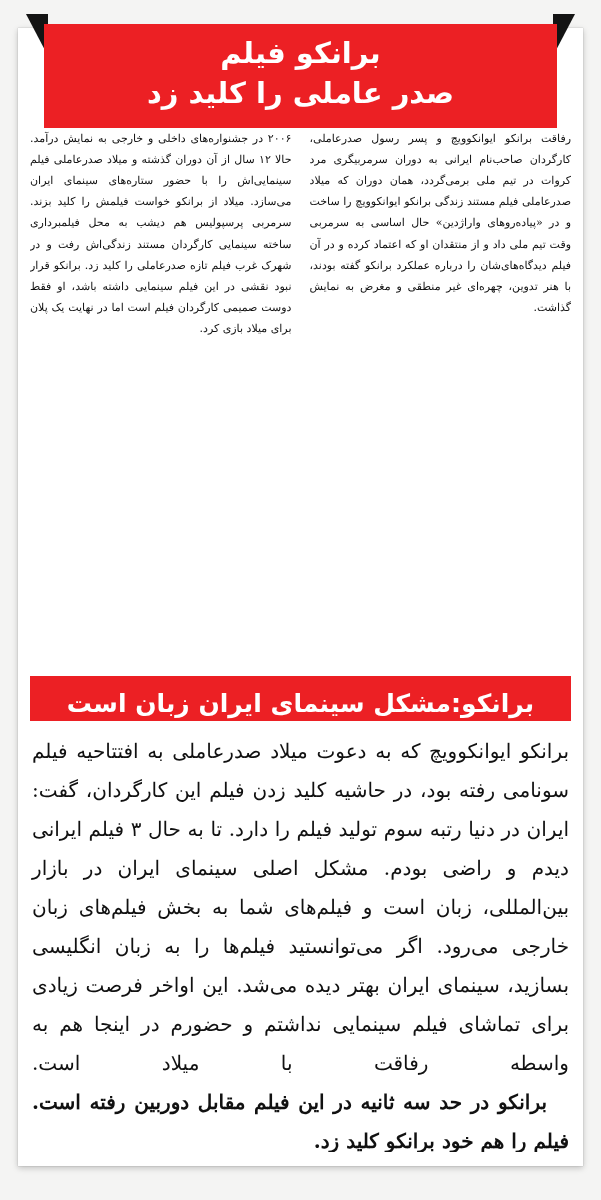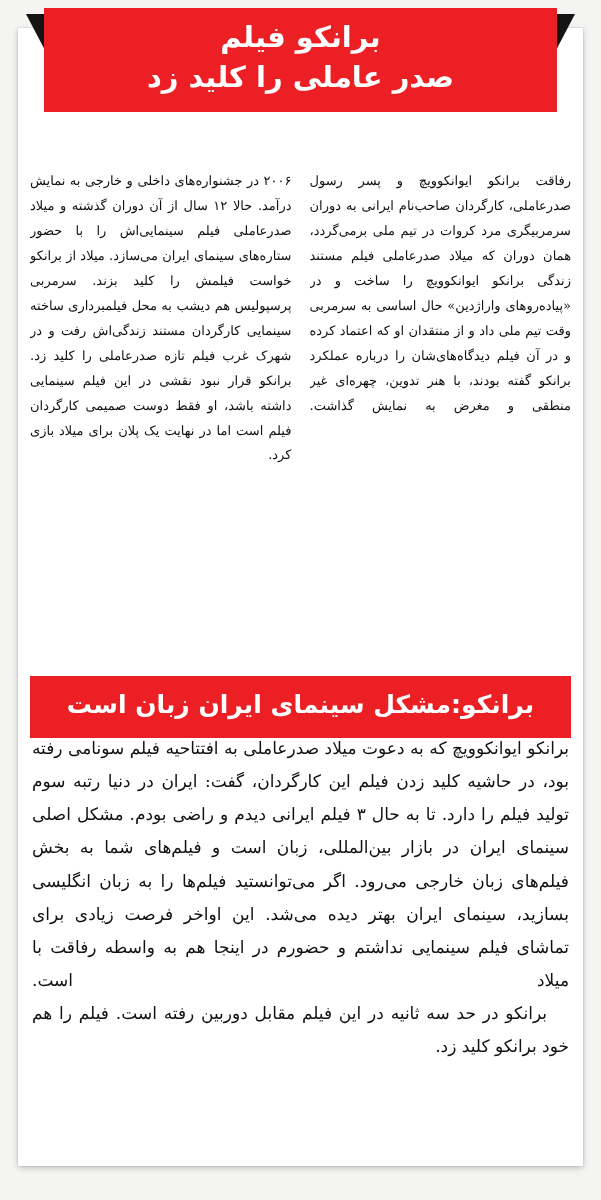--- a/index.html
+++ b/index.html
@@ -62,21 +62,21 @@
   }
   .ribbon-tail.right {
     right: 26px;
     border-top: 0 solid transparent;
     border-bottom: 42px solid transparent;
     border-left: 22px solid #141414;
   }
   .headline-banner {
     position: absolute;
     left: 44px;
-    top: 8px;
+    top: 24px;
     width: 513px;
     height: 104px;
     background: #ec2024;
     z-index: 2;
     display: flex;
     align-items: center;
     justify-content: center;
     box-sizing: border-box;
     padding: 2px 16px 8px 16px;
   }
@@ -104,25 +104,24 @@
     gap: 18px;
     box-sizing: border-box;
     padding: 0 12px;
   }
   .col {
     flex: 1 1 0;
     direction: rtl;
     text-align: justify;
     text-align-last: justify;
     font-family: "DejaVu Serif", "Liberation Serif", serif;
-    font-size: 13px;
+    font-size: 11px;
     line-height: 1.92;
     color: #111111;
     overflow: hidden;
-    margin-top: 41px;
   }
   .col p {
     margin: 0 0 0 0;
     text-align: justify;
     text-align-last: justify;
   }
   .col p.indent {
     text-indent: 14px;
   }
   .col p.last-free {
@@ -136,24 +135,24 @@
     top: 676px;
     width: 565px;
     height: 48px;
     z-index: 4;
   }
   .sub-banner {
     position: absolute;
     left: 12px;
     top: 0;
     width: 541px;
-    height: 62px;
+    height: 45px;
     background: #ec2024;
     display: flex;
-    align-items: center;
+    align-items: flex-end;
     justify-content: center;
     box-sizing: border-box;
     padding: 0 10px 4px 10px;
   }
   .sub-banner-text {
     color: #ffffff;
     font-family: "DejaVu Sans", "Liberation Sans", sans-serif;
     font-weight: bold;
     font-size: 25px;
     line-height: 1.1;
@@ -169,35 +168,36 @@
     left: 18px;
     top: 732px;
     width: 565px;
     height: 420px;
     box-sizing: border-box;
     padding: 0 14px;
     direction: rtl;
     text-align: justify;
     text-align-last: justify;
     font-family: "DejaVu Serif", "Liberation Serif", serif;
-    font-size: 17px;
+    font-size: 20px;
     line-height: 1.95;
     color: #111111;
     overflow: hidden;
   }
   .lower-body p {
     margin: 0;
     text-align: justify;
     text-align-last: justify;
   }
   .lower-body p.indent {
     text-indent: 22px;
   }
   .lower-body p.ragged {
     text-align-last: right;
+    font-weight: bold;
   }
 </style>
 </head>
 <body>
 
 <div class="page">
 
   <div class="article-card"></div>
 
   <div class="headline-banner-wrap">

